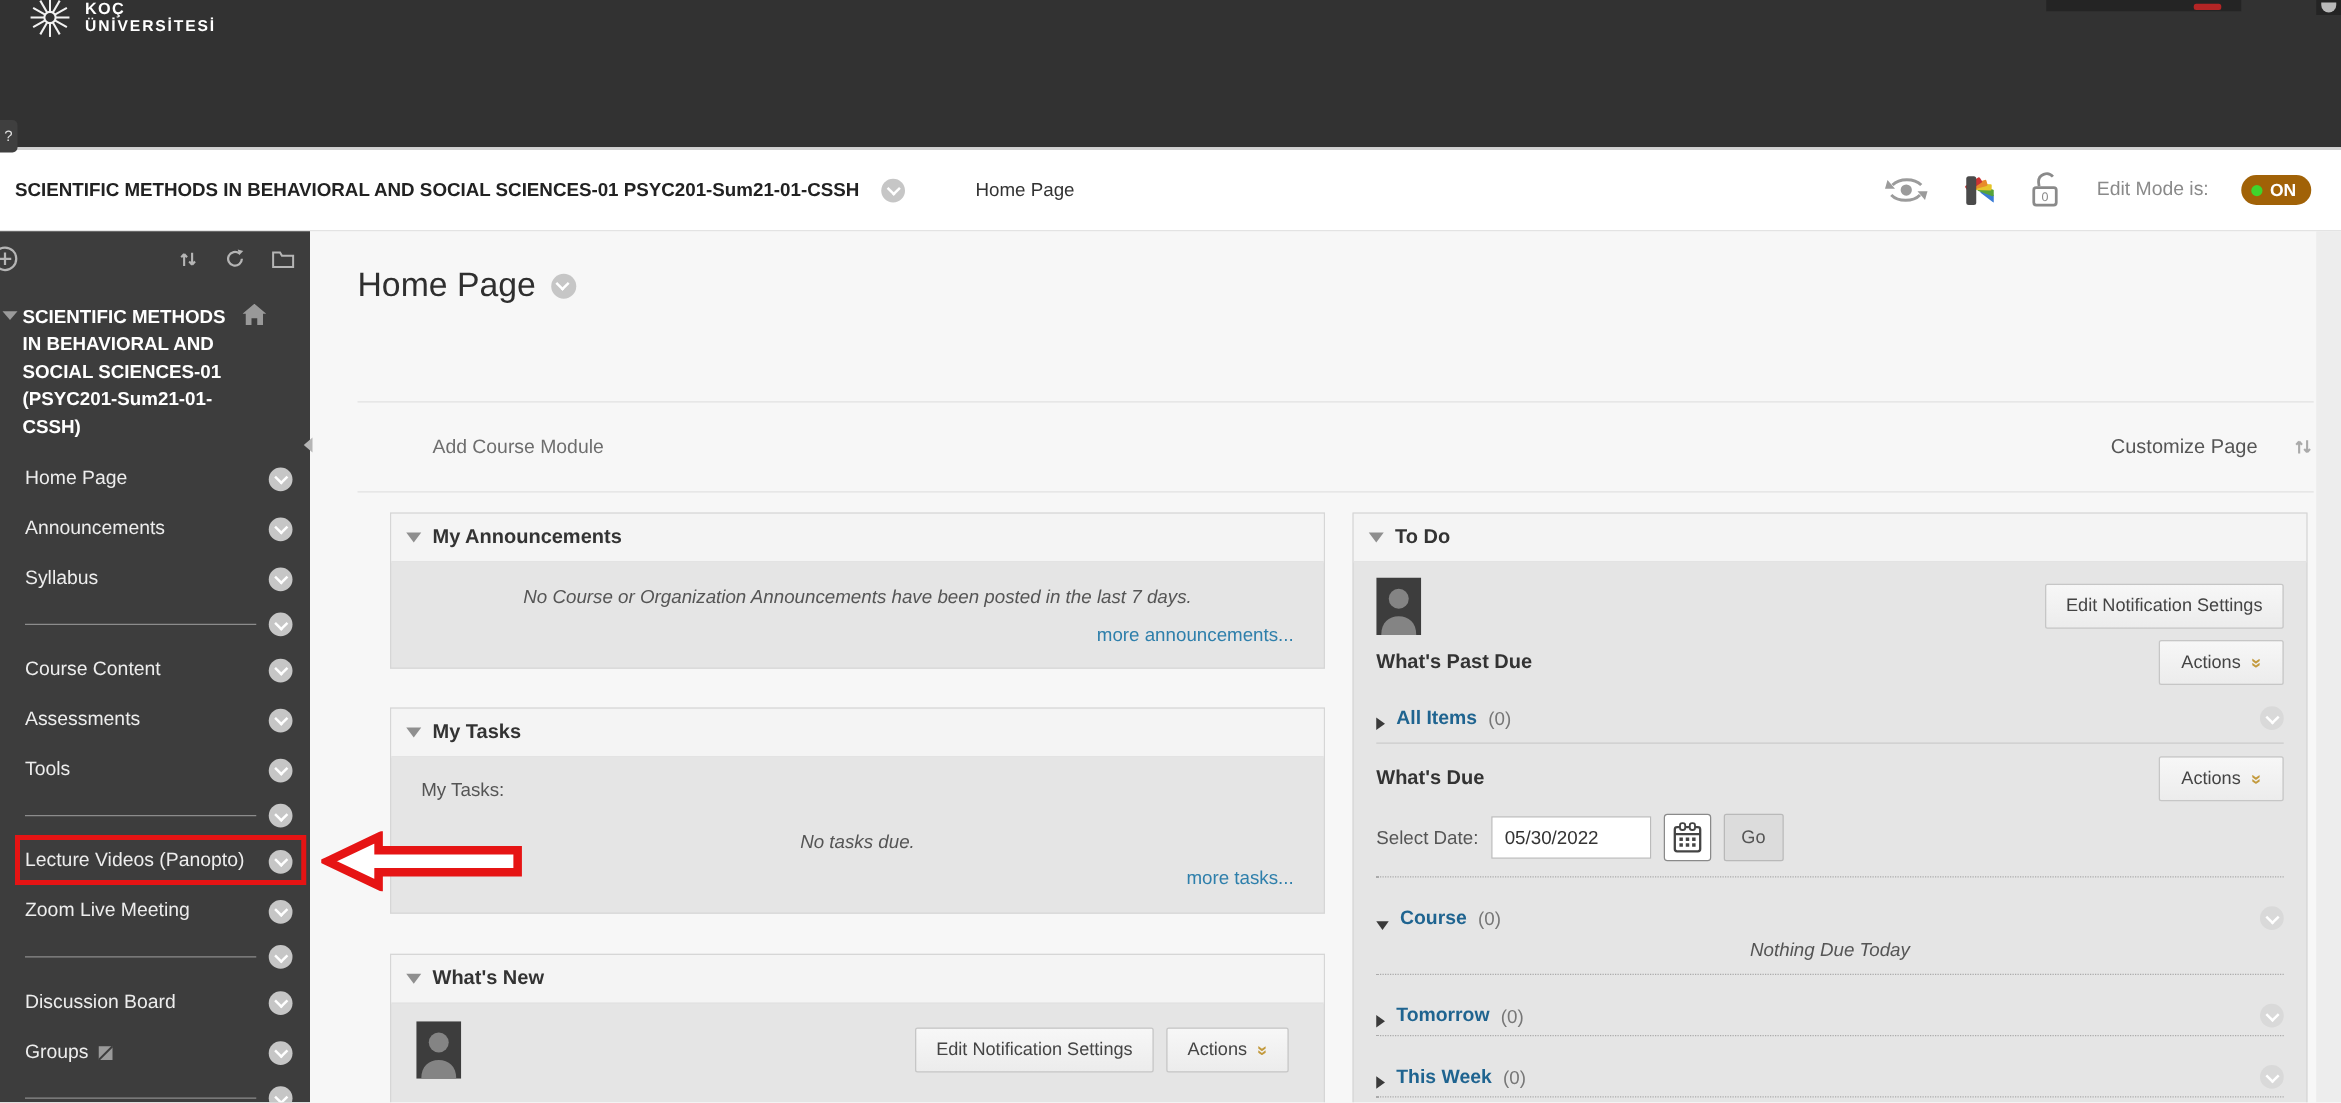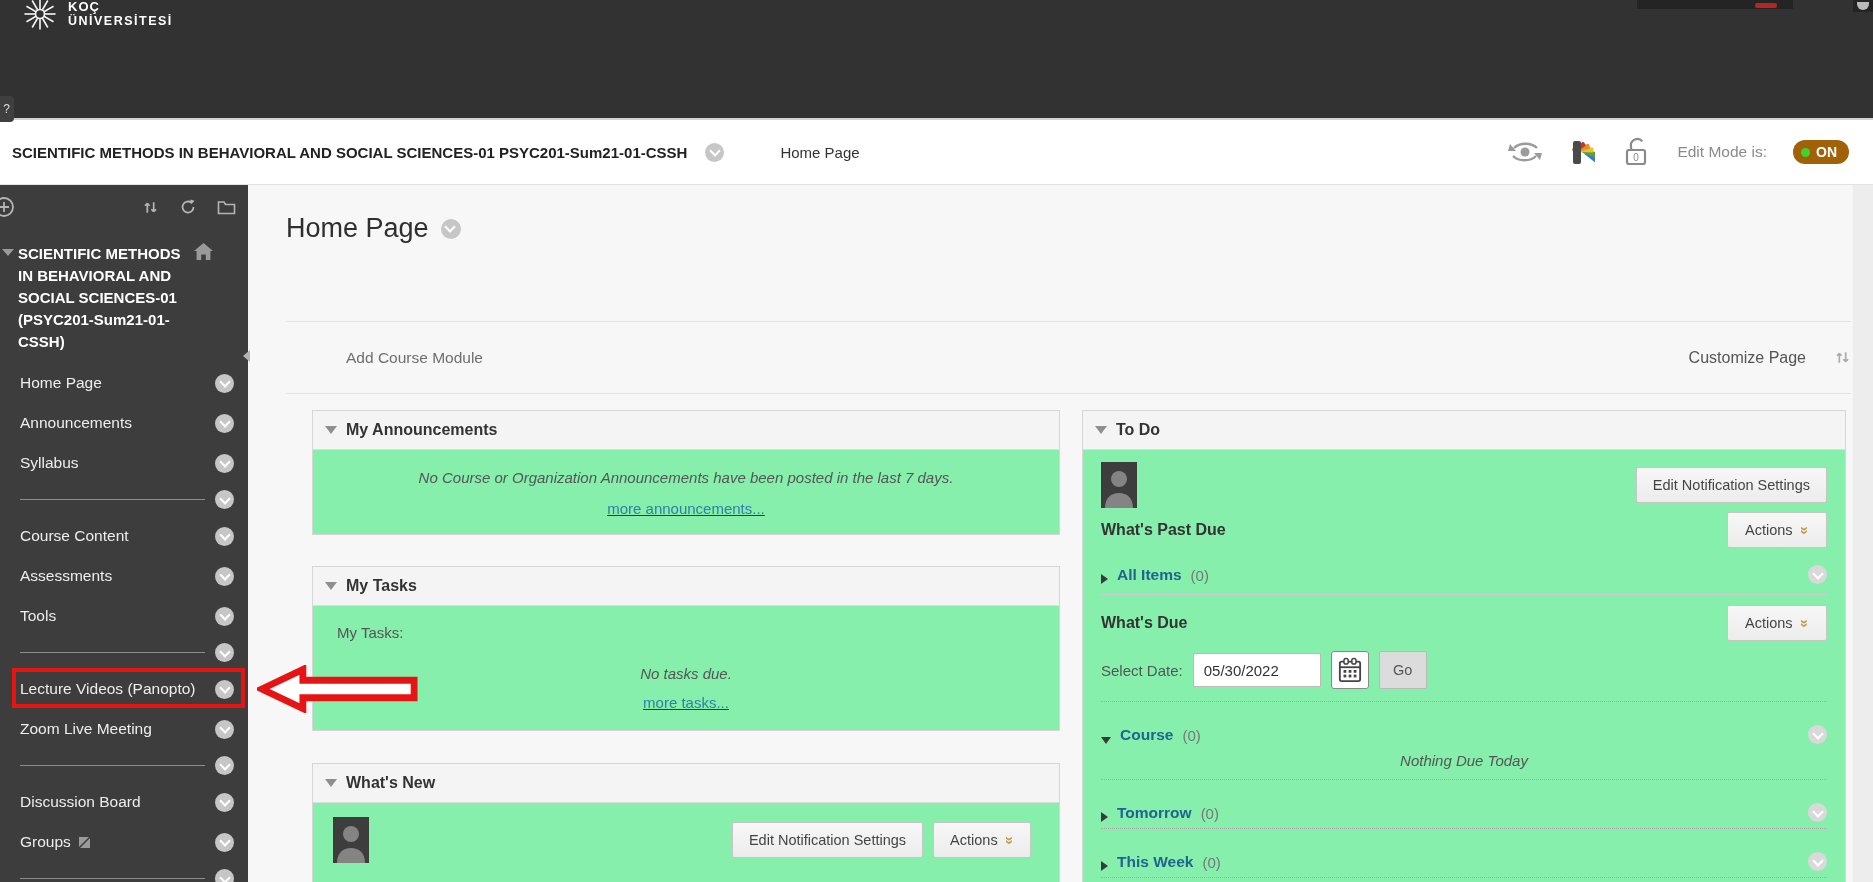--- a/index.html
+++ b/index.html
@@ -63,29 +63,29 @@
   .page-title{font-size:27px;color:#2f2f2f;}
   .actionbar{position:absolute;left:38px;right:22px;top:107px;height:73px;
              border-top:1px solid #e2e2e2;border-bottom:1px solid #e2e2e2;box-sizing:border-box;
              display:flex;align-items:center;margin-top:29px;}
   .add-module{font-size:15.5px;color:#6e6e6e;margin-left:60px;cursor:pointer;}
   .customize{margin-left:auto;display:flex;align-items:center;gap:28px;}
   .customize-label{font-size:16px;color:#555;cursor:pointer;}
   
   .col-left{position:absolute;left:64px;top:225px;width:748px;}
   .col-right{position:absolute;left:834px;top:225px;width:764px;}
-  .module{background:#86efac;border:1px solid #d6d6d6;box-sizing:border-box;}
+  .module{background:#e5e5e5;border:1px solid #d6d6d6;box-sizing:border-box;}
   .mod-head{height:38px;background:#f4f4f4;border-bottom:1px solid #ddd;display:flex;align-items:center;
             padding:0 12px;gap:9px;}
   .mod-tri{width:0;height:0;border-left:6px solid transparent;border-right:6px solid transparent;
            border-top:8px solid #8f8f8f;cursor:pointer;flex:none;}
   .mod-title{font-size:16px;font-weight:bold;color:#333;}
   .mod-body{padding:16px 24px;}
   .empty-italic{font-style:italic;color:#555;font-size:15px;text-align:center;}
-  .link-row{text-align:center;margin-top:14px;text-decoration:underline;}
+  .link-row{text-align:right;margin-top:14px;}
   .bb-link{color:#2e7fab;font-size:15px;cursor:pointer;text-decoration:none;}
   .plain-label{color:#555;font-size:15px;}
   .btn{display:inline-flex;align-items:center;justify-content:center;gap:8px;
        background:linear-gradient(#f7f7f7,#ececec);border:1px solid #c6c6c6;border-radius:2px;
        color:#444;font-size:14.5px;height:36px;padding:0 16px;cursor:pointer;box-sizing:border-box;white-space:nowrap;}
   .gold-chev{display:inline-block;transform:rotate(90deg);color:#c39a3d;font-weight:bold;font-size:15px;line-height:1;}
   .avatar{width:36px;height:46px;flex:none;}
   .row{display:flex;align-items:center;}
   .todo-sec-head{display:flex;align-items:center;margin-top:8px;}
   .sec-title{font-size:16px;font-weight:bold;color:#333;}

